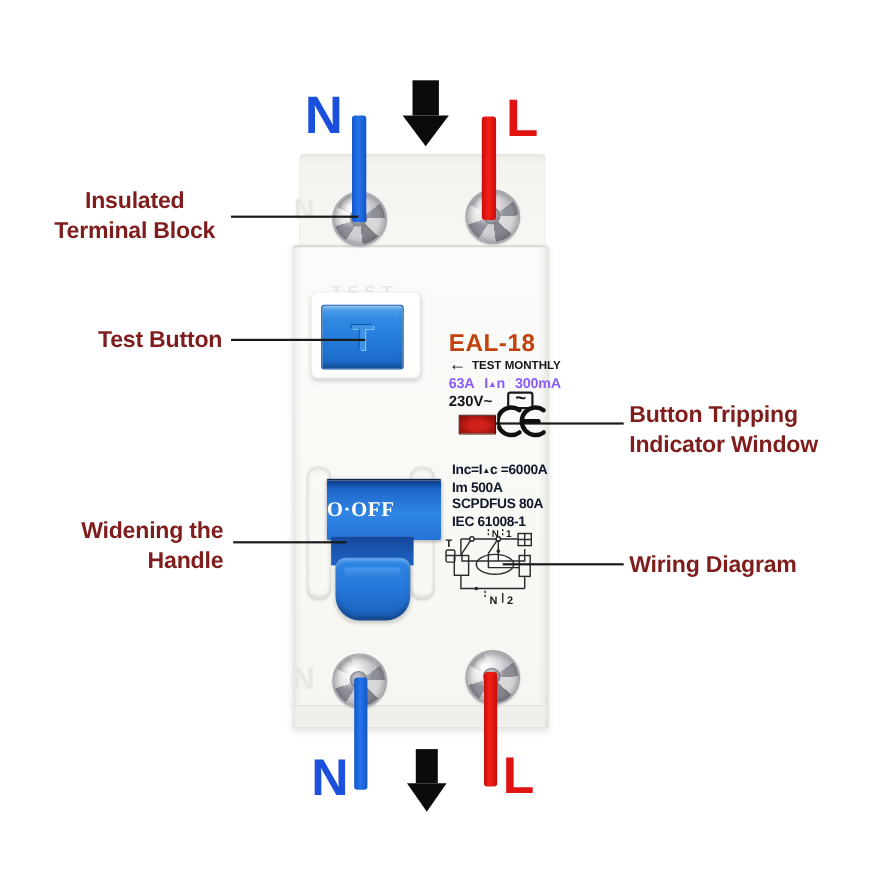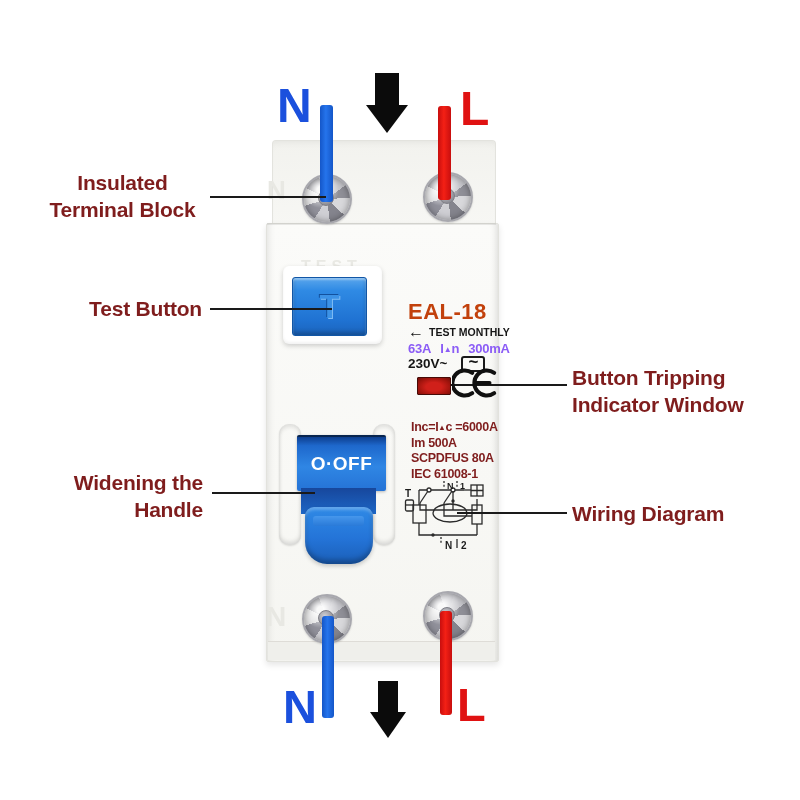--- a/index.html
+++ b/index.html
@@ -50,37 +50,37 @@
   .test-btn .t{font-size:33px;font-weight:bold;color:#3c92e6;
                text-shadow:-1px -1px 0 #12519e, 1px 1px 0 #7fbcf4;}
 
   
   .model{left:408px;top:299px;font-size:22px;font-weight:bold;color:#c2410c;letter-spacing:.5px;}
   .tm-row{left:408px;top:326px;font-size:10.5px;font-weight:bold;display:flex;align-items:center;color:#151515;}
   .tm-row .arr{font-size:16px;font-weight:bold;margin-right:5px;line-height:10px;}
   .rating-row{left:408px;top:341px;font-size:13px;font-weight:bold;letter-spacing:-.2px;color:#8b5cf6;}
   .rating-row .tri{font-size:8px;vertical-align:1px;}
   .rating-row .gap{display:inline-block;width:9px;}
-  .volt-row{left:408px;top:356px;font-size:13.5px;font-weight:bold;color:#151515;display:flex;}
+  .volt-row{left:408px;top:356px;font-size:13.5px;font-weight:bold;color:#151515;display:flex;align-items:center;}
   .wave-box{margin-left:14px;border:2px solid #1a1a1a;border-radius:3px;padding:0 5px;height:12px;
             display:flex;align-items:center;justify-content:center;}
   .wave-box span{font-size:17px;font-weight:bold;line-height:6px;position:relative;top:-2px;}
   .indicator{left:417px;top:377px;width:32px;height:16px;border:1px solid #470b07;border-radius:1px;
              background:radial-gradient(ellipse at 50% 55%, #d0201a 0 35%, #9c130c 75%, #6e1009);}
-  .specs{left:411px;top:420px;font-size:12.5px;font-weight:bold;letter-spacing:-.3px;line-height:15.6px;color:#7f1d1d;}
+  .specs{left:411px;top:420px;font-size:12.5px;font-weight:bold;letter-spacing:-.3px;line-height:15.6px;color:#0f172a;}
   .specs .tri{font-size:7.5px;vertical-align:1px;}
 
   
   .post{width:22px;height:121px;border-radius:10px;
         background:linear-gradient(90deg,#e4e4df,#fdfdfc 55%,#ececе7);
         box-shadow:inset 0 3px 4px rgba(0,0,0,.10), inset 0 -3px 4px rgba(0,0,0,.12), 0 1px 2px rgba(0,0,0,.12);}
-  .handle-panel{left:297px;top:435px;width:89px;height:54px;border-radius:2px;
+  .handle-panel{left:297px;top:435px;width:104px;height:54px;border-radius:2px;
         background:linear-gradient(180deg,#0d3e8e 0%,#1e68cc 16%,#2f86e4 55%,#2573d6 100%);
-        border-top:2px solid #08254f;display:flex;align-items:center;justify-content:center;
-        box-shadow:0 1px 3px rgba(0,0,0,.25);}
+        border-top:2px solid #08254f;display:flex;align-items:center;
+        box-shadow:0 1px 3px rgba(0,0,0,.25);font-family:Liberation Serif, serif;}
   .handle-panel .off{color:#fff;font-size:19px;font-weight:bold;letter-spacing:.5px;}
   .handle-dark{left:301px;top:488px;width:75px;height:26px;background:linear-gradient(180deg,#17479c,#1d66c6);}
   .handle-tongue{left:305px;top:507px;width:68px;height:57px;border-radius:9px 9px 22px 22px;
         background:linear-gradient(180deg,#2f8ae6,#2474d8 55%,#1b5fb8);
         box-shadow:inset 0 3px 3px rgba(255,255,255,.25), inset 0 -4px 5px rgba(0,0,0,.25), 0 2px 4px rgba(0,0,0,.2);}
   .handle-ledge{left:313px;top:516px;width:51px;height:10px;border-radius:3px;
         background:linear-gradient(180deg,#4697ec,#2a7ad8);}
 
   
   .callout-line{background:#1a1a1a;height:2px;}

